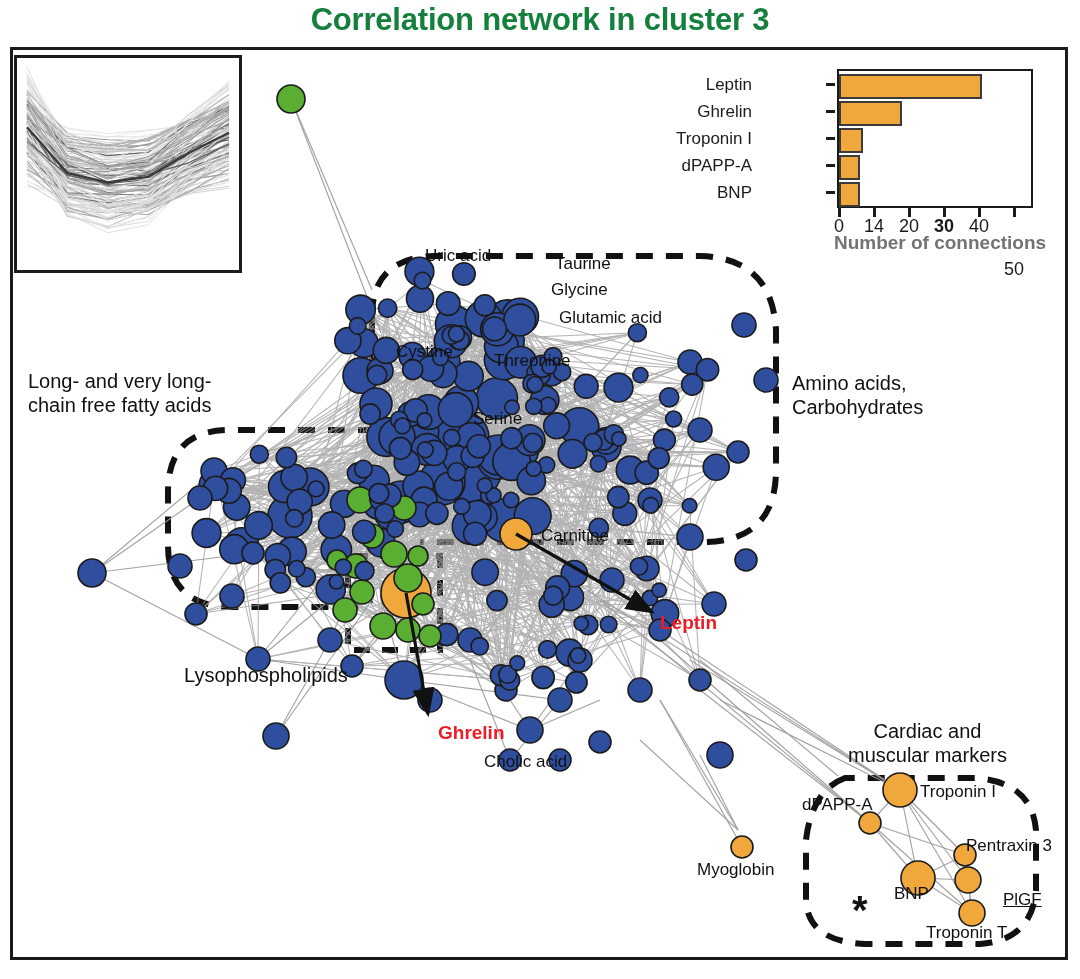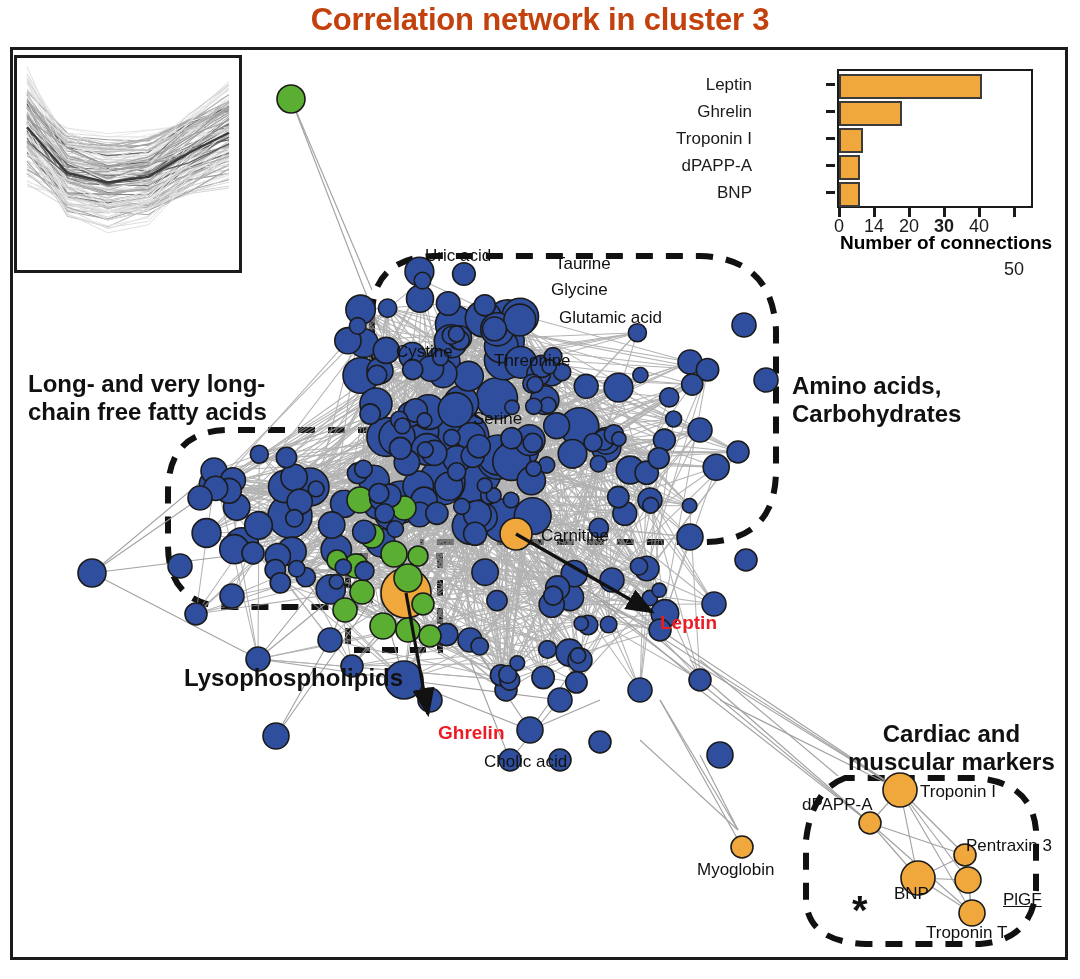--- a/index.html
+++ b/index.html
@@ -22,21 +22,21 @@
   }
   #fig-title {
     position: absolute;
     left: 0;
     top: 2px;
     width: 1080px;
     text-align: center;
     font-size: 31px;
     font-weight: bold;
     letter-spacing: -0.2px;
-    color: #c2410c;
+    color: #15803d;
   }
   #plot-frame {
     position: absolute;
     left: 10px;
     top: 47px;
     width: 1058px;
     height: 913px;
     border: 3px solid #1b1b1b;
     box-sizing: border-box;
     background: #ffffff;
@@ -115,40 +115,40 @@
   }
   .xtick-label {
     position: absolute;
     font-size: 18px;
     color: #1b1b1b;
     text-align: center;
     width: 36px;
   }
   #bar-xaxis-title {
     position: absolute;
-    left: 56px;
+    left: 50px;
     top: 168px;
     width: 260px;
     text-align: center;
     font-size: 19px;
     font-weight: bold;
-    color: #000000;
+    color: #737373;
     white-space: nowrap;
   }
   
   .node-label {
     position: absolute;
     font-size: 17px;
     color: #111111;
     white-space: nowrap;
   }
   .group-label {
     position: absolute;
-    font-size: 24px;
-    font-weight: bold;
+    font-size: 20px;
+    font-weight: normal;
     color: #111111;
     line-height: 1.18;
     white-space: nowrap;
   }
   .highlight-label {
     position: absolute;
     font-size: 19px;
     font-weight: bold;
     color: #ED1C24;
     white-space: nowrap;

